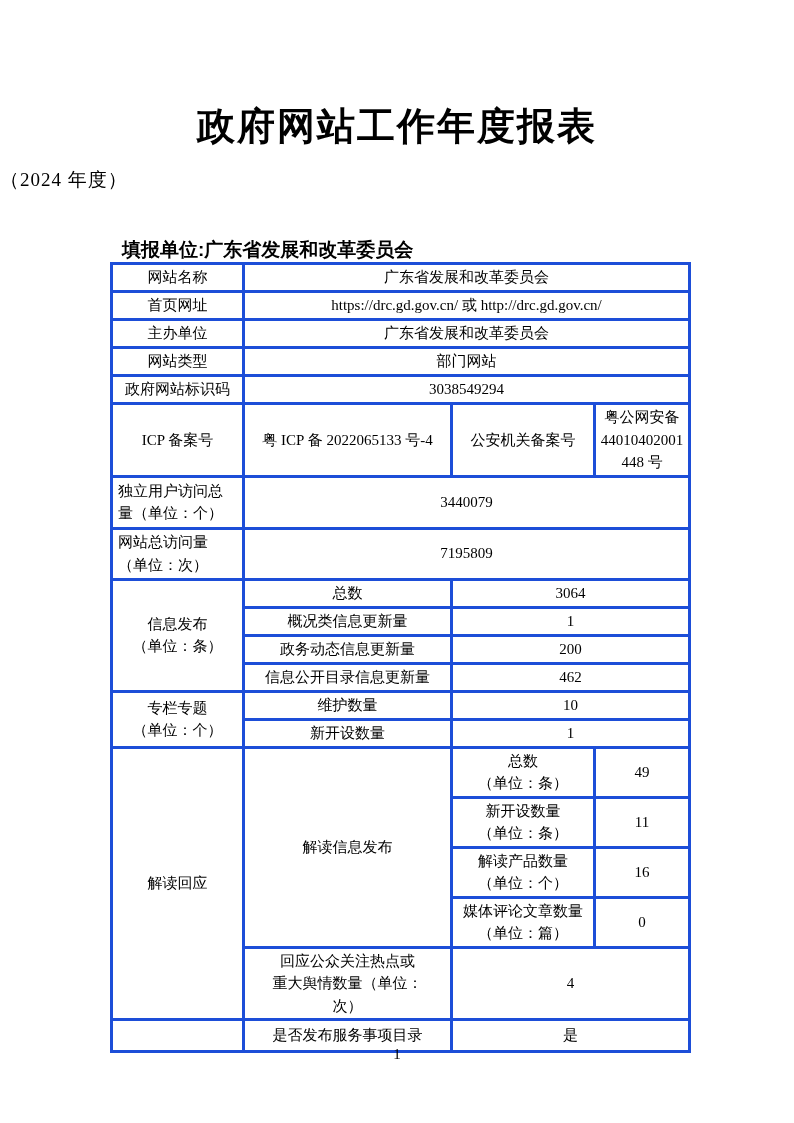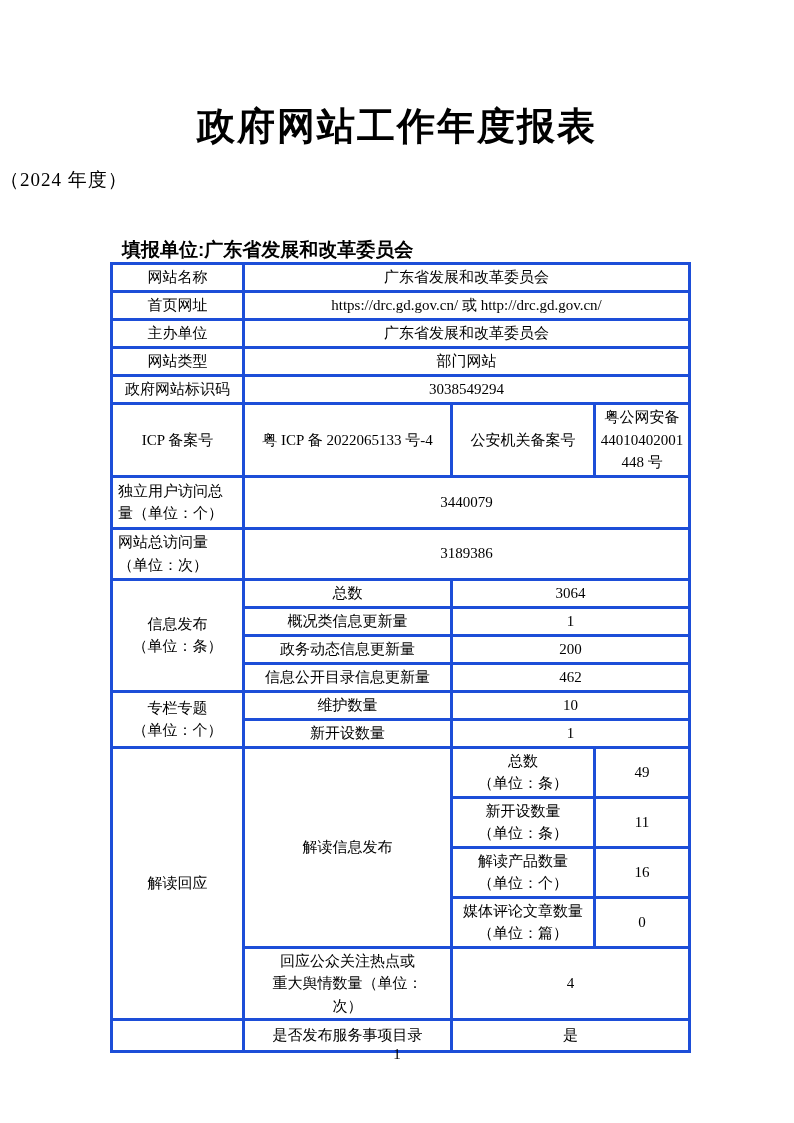--- a/index.html
+++ b/index.html
@@ -128,21 +128,21 @@
 448 号</td>
       </tr>
       <tr class="h52">
         <td class="tl">独立用户访问总
 量（单位：个）</td>
         <td colspan="3">3440079</td>
       </tr>
       <tr class="h51">
         <td class="tl">网站总访问量
 （单位：次）</td>
-        <td colspan="3">3189386</td>
+        <td colspan="3">7195809</td>
       </tr>
       <tr class="h28">
         <td rowspan="4">信息发布
 （单位：条）</td>
         <td>总数</td>
         <td colspan="2">3064</td>
       </tr>
       <tr class="h28">
         <td>概况类信息更新量</td>
         <td colspan="2">1</td>

